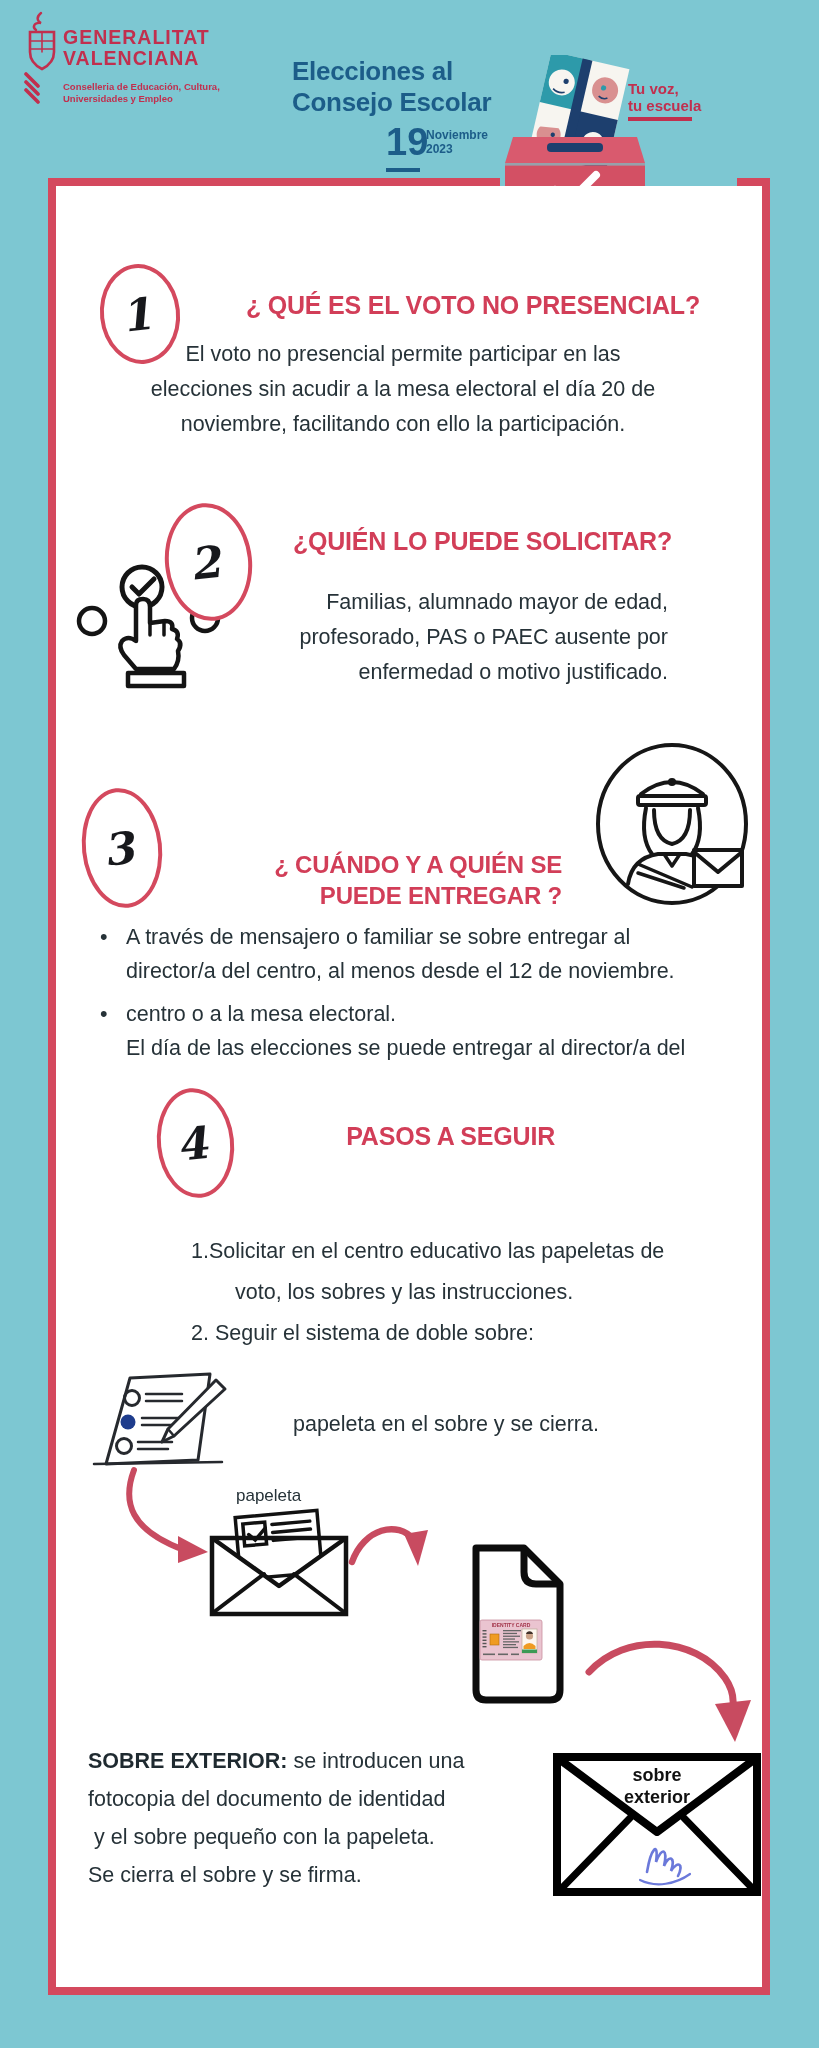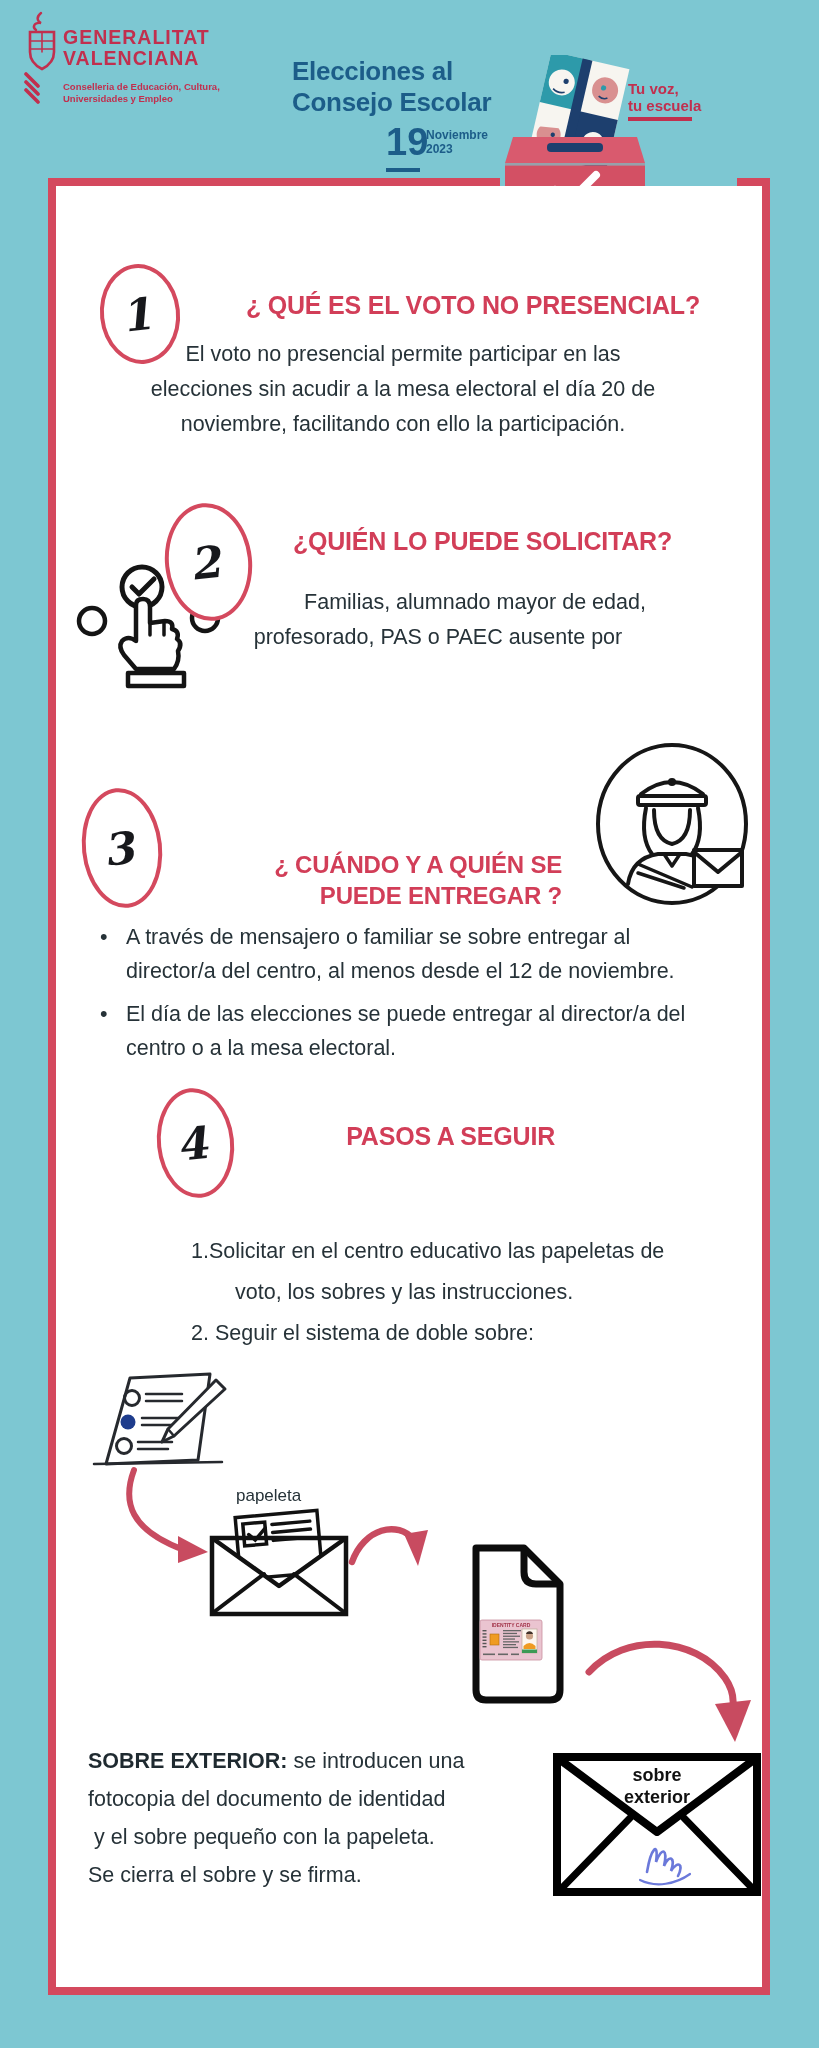--- a/index.html
+++ b/index.html
@@ -44,21 +44,21 @@
 
   .sec-title{color:var(--c-heading_red,#d23e58);font-weight:700;font-size:25px;
     letter-spacing:-0.2px;text-align:right}
   .body-text{font-size:21.5px;line-height:35px}
 
   #s1-title{left:160px;top:291px;width:540px}
   #s1-body{left:97px;top:337px;width:612px;text-align:center}
 
   #s2-icon{left:76px;top:563px;width:145px;height:128px}
   #s2-title{left:272px;top:527px;width:400px}
-  #s2-body{left:220px;top:585px;width:436px;text-align:center}
+  #s2-body{left:232px;top:585px;width:436px;text-align:right}
   #s2-body .l1{padding-left:74px}
 
   #s3-title{left:190px;top:849px;width:372px;font-size:24px;line-height:31px}
   #s3-postal{left:594px;top:742px;width:157px;height:165px}
   #s3-bullets{left:100px;top:920px;width:620px;line-height:34px}
   .bullet{display:flex;margin-bottom:9px}
   .bmark{width:26px}
 
   #s4-title{left:325px;top:1122px;width:230px}
   #s4-steps{left:191px;top:1231px;width:560px;font-size:21.5px;line-height:41px}
@@ -171,20 +171,21 @@
     <rect x="52" y="110" width="56" height="13" fill="#fff" stroke-width="4.5"></rect>
   </g>
 </svg>
 <div class="abs num-circle" id="circle2">
   <span>2</span>
 </div>
 <div class="abs sec-title" id="s2-title">¿QUIÉN LO PUEDE SOLICITAR?</div>
 <div class="abs body-text" id="s2-body">
   <div class="l1">Familias, alumnado mayor de edad,</div>
   <div>profesorado, PAS o PAEC ausente por</div>
+  <div>enfermedad o motivo justificado.</div>
 </div>
 
 <div class="abs num-circle" id="circle3">
   <span>3</span>
 </div>
 <div class="abs sec-title" id="s3-title">
   <div>¿ CUÁNDO Y A QUIÉN SE</div>
   <div>PUEDE ENTREGAR ?</div>
 </div>
 <svg class="abs" id="s3-postal" viewBox="0 0 157 165">
@@ -206,22 +207,22 @@
   <div class="bullet">
     <span class="bmark">•</span>
     <span class="blines">
       <div>A través de mensajero o familiar se sobre entregar al</div>
       <div>director/a del centro, al menos desde el 12 de noviembre.</div>
     </span>
   </div>
   <div class="bullet">
     <span class="bmark">•</span>
     <span class="blines">
+      <div>centro o a la mesa electoral.</div>
       <div>El día de las elecciones se puede entregar al director/a del</div>
-      <div>centro o a la mesa electoral.</div>
     </span>
   </div>
 </div>
 
 <div class="abs num-circle" id="circle4">
   <span>4</span>
 </div>
 <div class="abs sec-title" id="s4-title">PASOS A SEGUIR</div>
 
 <div class="abs" id="s4-steps">
@@ -247,20 +248,21 @@
     <circle cx="40" cy="50" r="7.5" fill="#1e3c8c" stroke="none"></circle>
     <path d="M54,46 h36 M54,53 h34" stroke-width="2.5"></path>
     <circle cx="36" cy="74" r="7.5" stroke-width="3"></circle>
     <path d="M50,70 h34 M50,77 h30" stroke-width="2.5"></path>
     <polygon points="128,8 137,17 86,64 74,70 80,57" fill="#fff" stroke-width="3"></polygon>
     <path d="M80,57 L86,64" stroke-width="2.5"></path>
   </g>
 </svg>
 
 <div class="abs" id="sobre-int">
+  <div>papeleta en el sobre y se cierra.</div>
 </div>
 
 <svg class="abs" id="arrow1" viewBox="0 0 100 100">
   <path d="M22,4 C10,36 18,64 72,84" stroke="#c84b60" stroke-width="6" fill="none" stroke-linecap="round"></path>
   <polygon points="66,70 96,86 66,97" fill="#c84b60"></polygon>
 </svg>
 
 <div class="abs" id="papeleta-label">papeleta</div>
 
 <svg class="abs" id="env-open" viewBox="0 0 142 110">

